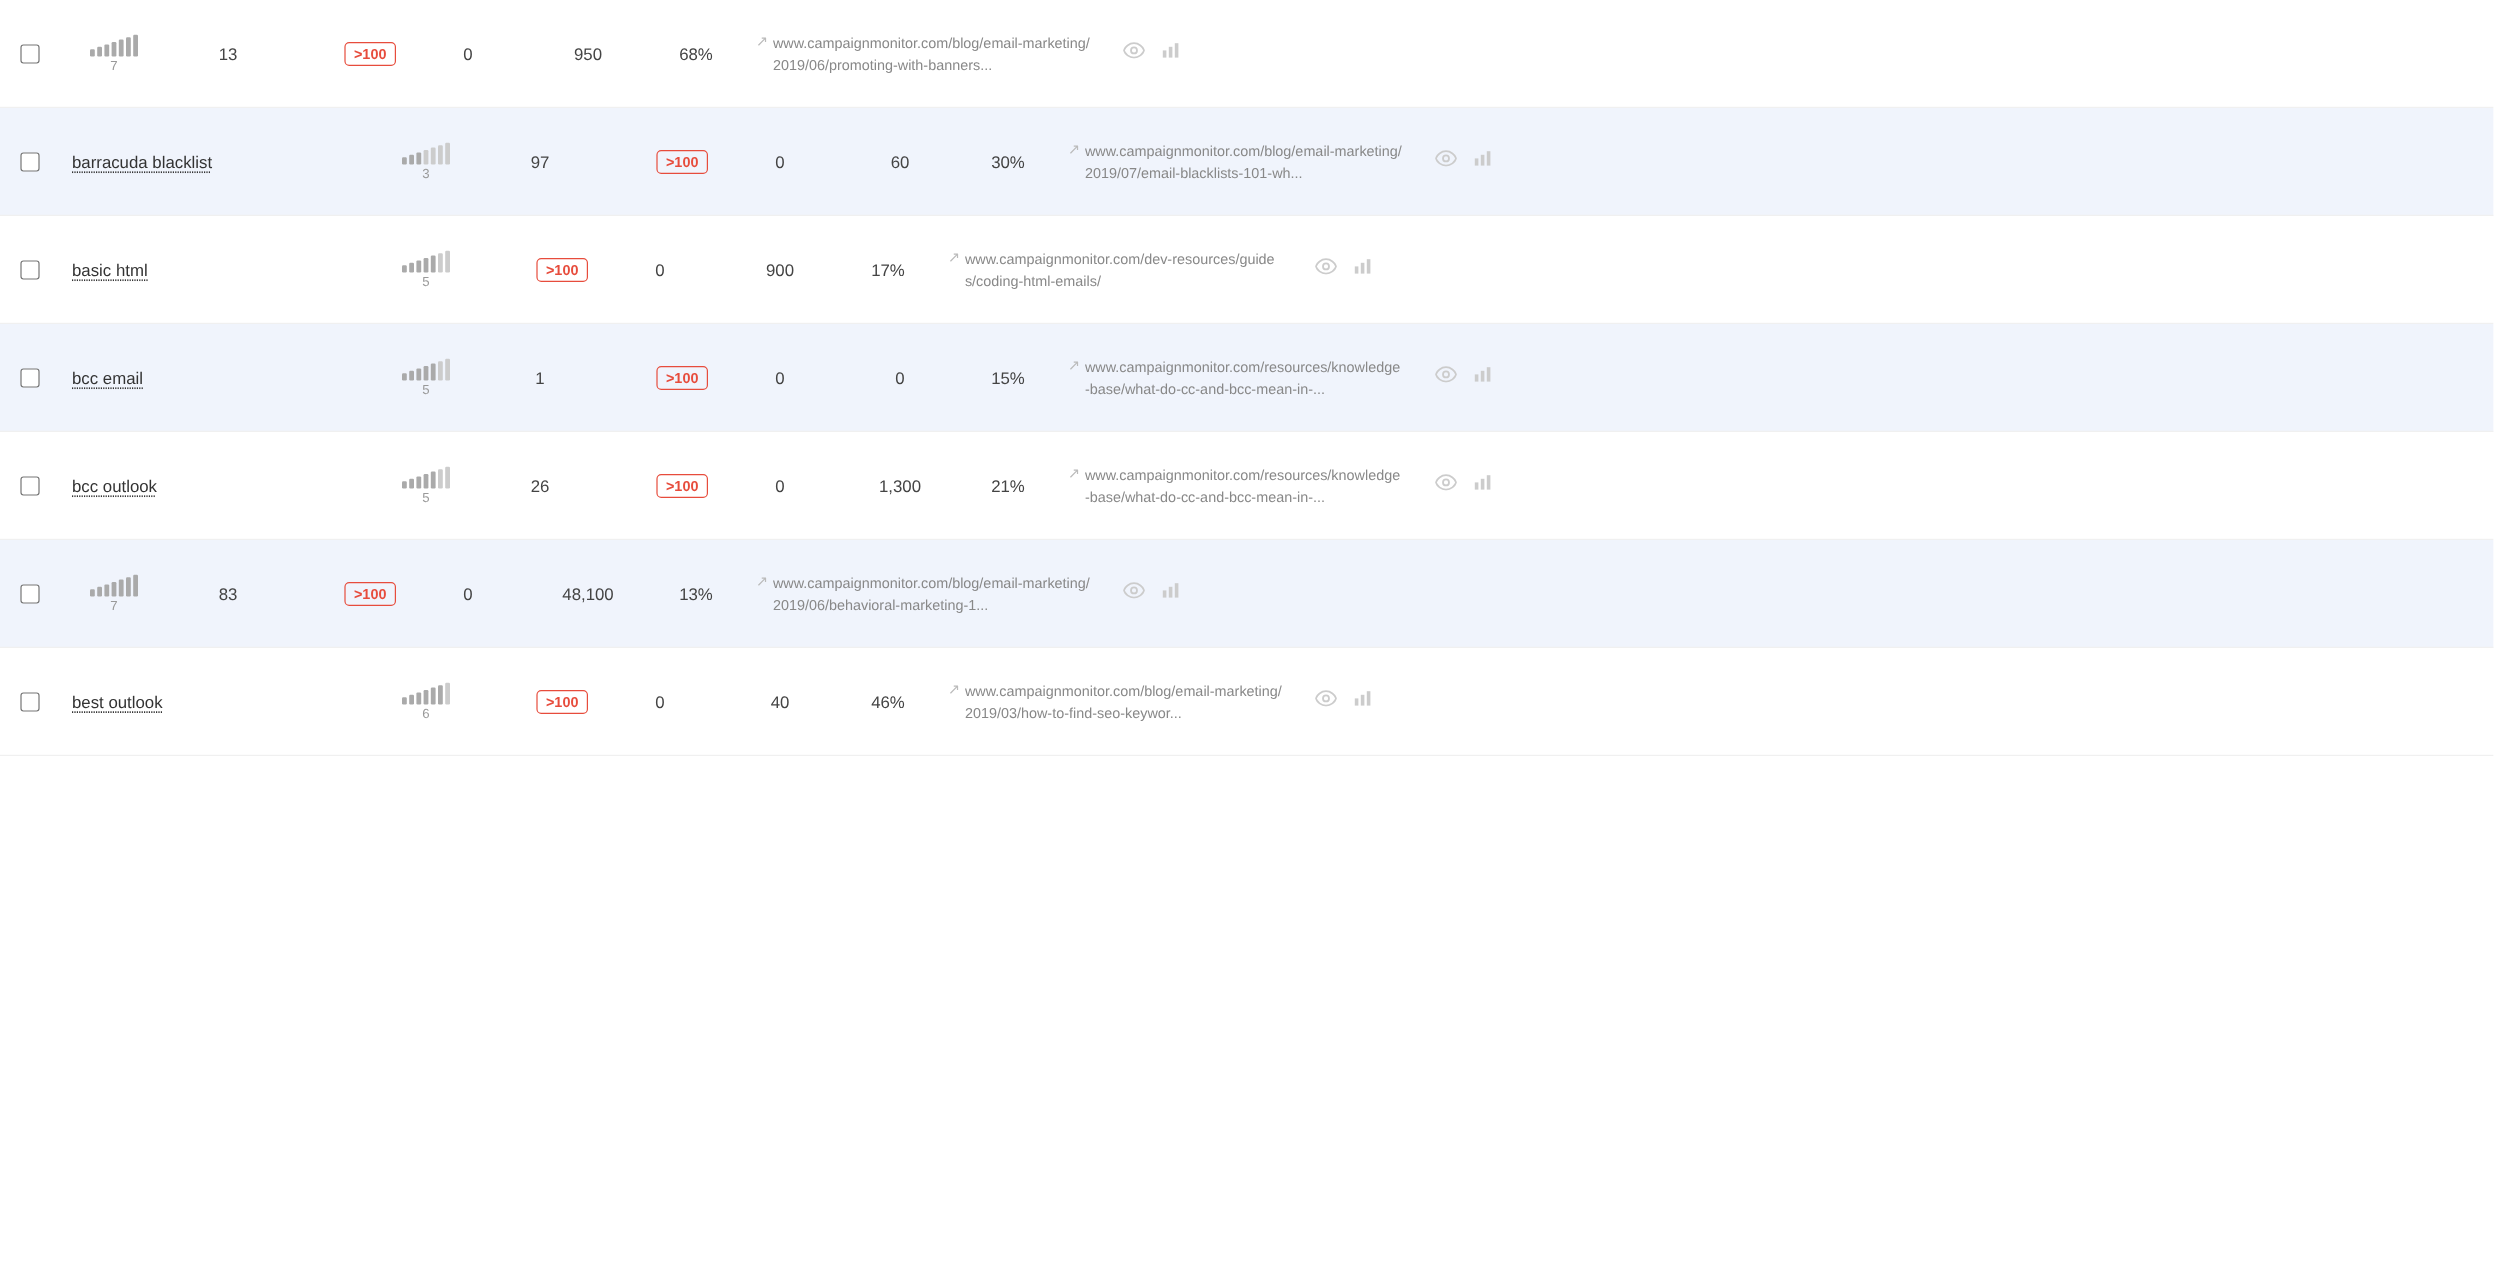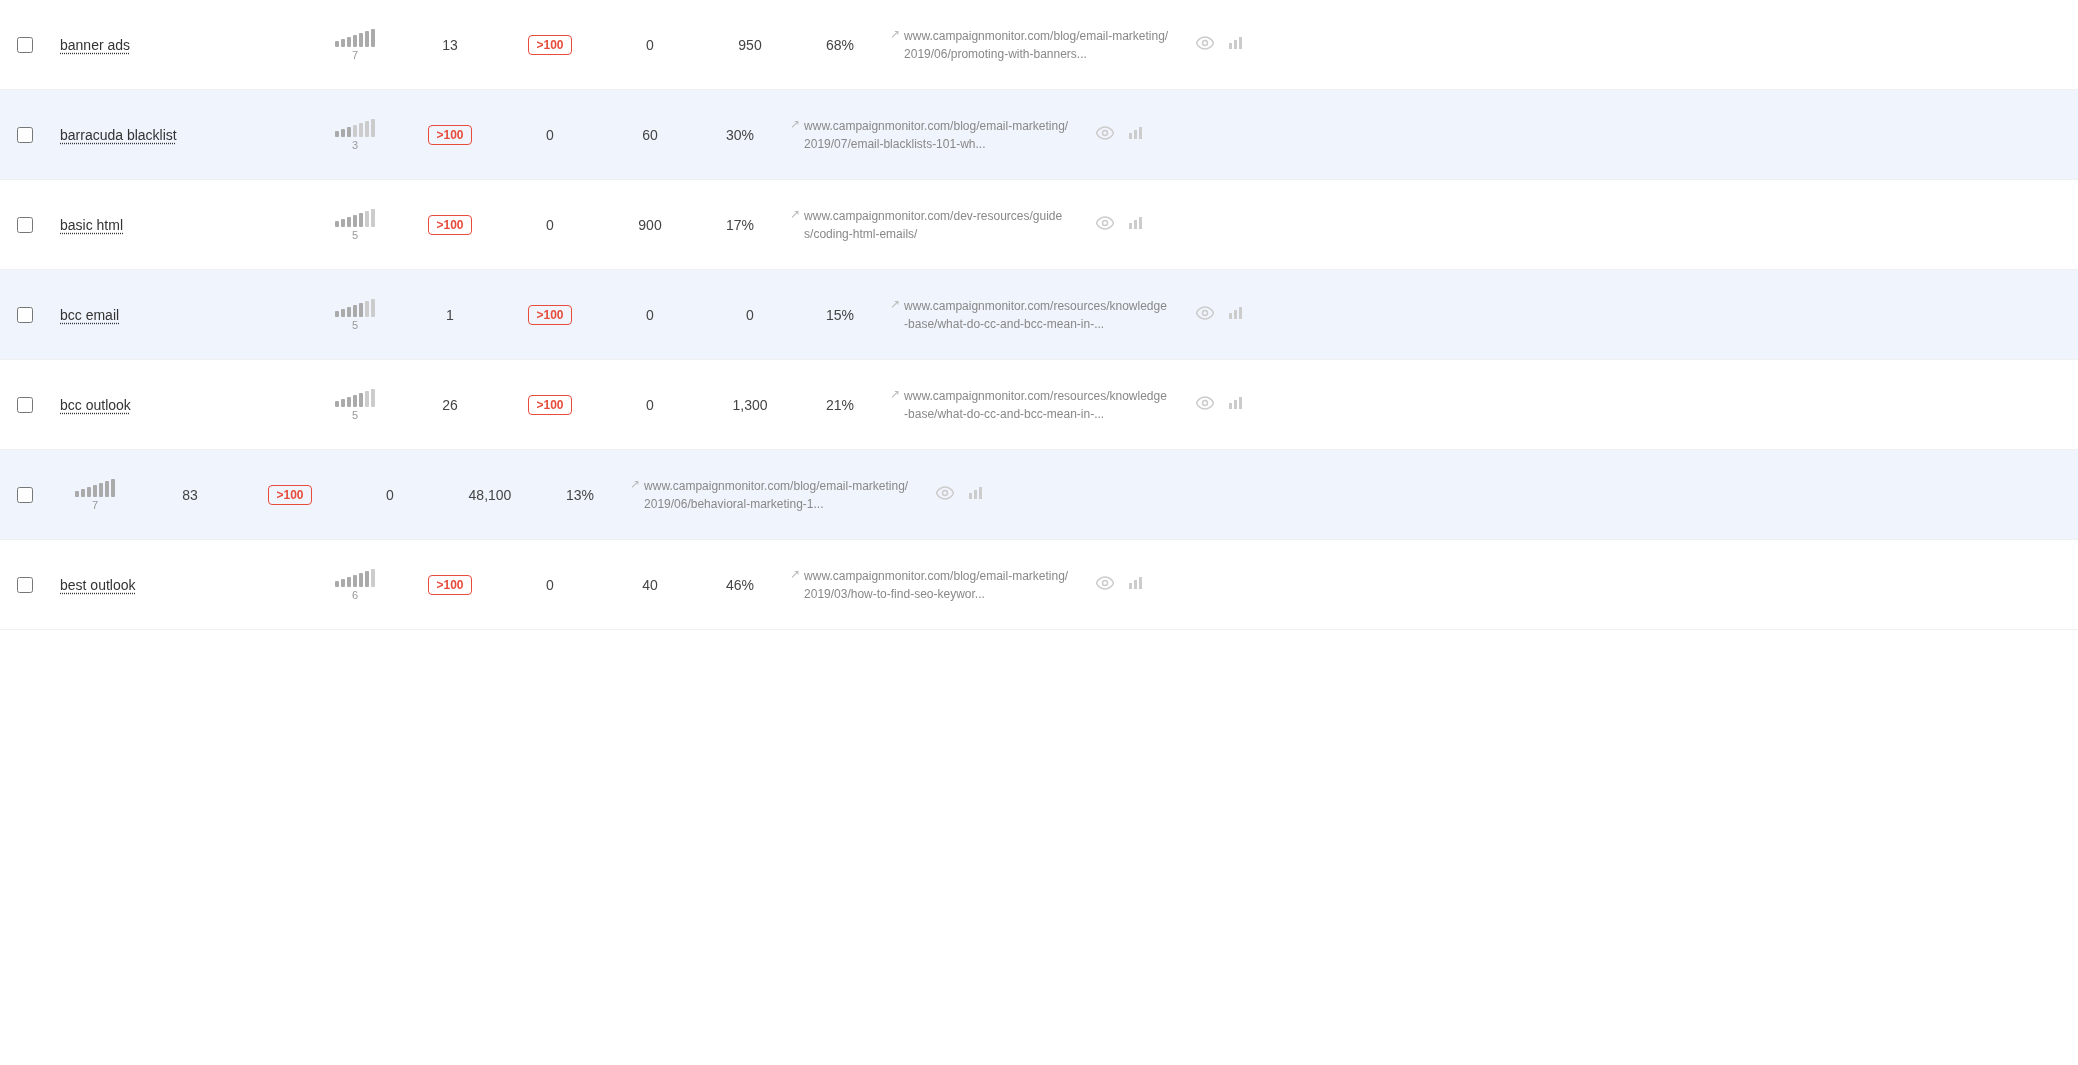--- a/index.html
+++ b/index.html
@@ -69,21 +69,21 @@
       font-size: 11px;
       color: #999;
       margin-top: 2px;
     }
     .cell-volume {
       width: 100px;
       justify-content: center;
     }
     .cell-kd {
       width: 100px;
-      justify-content: center;
+      justify-content: flex-end;
     }
     .kd-badge {
       border: 1.5px solid #e74c3c;
       color: #e74c3c;
       border-radius: 4px;
       padding: 2px 7px;
       font-size: 12px;
       font-weight: 600;
     }
     .cell-cpc {
@@ -143,23 +143,20 @@
     }
   </style>
 </head>
 <body>
 
 <div class="table-container">
 <div class="table-row">
       <div class="cell cell-checkbox">
         <input type="checkbox" style="">
       </div>
-      <div class="cell cell-keyword">
-        <span class="keyword-text">banner ads</span>
-      </div>
       <div class="cell cell-difficulty">
         <div class="difficulty-bars">
           <div class="bar filled" style="height: 6px;"></div>
           <div class="bar filled" style="height: 8px;"></div>
           <div class="bar filled" style="height: 10px;"></div>
           <div class="bar filled" style="height: 12px;"></div>
           <div class="bar filled" style="height: 14px;"></div>
           <div class="bar filled" style="height: 16px;"></div>
           <div class="bar filled" style="height: 18px;"></div>
         </div>
@@ -210,20 +207,23 @@
           <div class="bar filled" style="height: 6px;"></div>
           <div class="bar filled" style="height: 8px;"></div>
           <div class="bar filled" style="height: 10px;"></div>
           <div class="bar" style="height: 12px;"></div>
           <div class="bar" style="height: 14px;"></div>
           <div class="bar" style="height: 16px;"></div>
           <div class="bar" style="height: 18px;"></div>
         </div>
         <div class="diff-num">3</div>
       </div>
+      <div class="cell cell-volume">
+        <span class="num-text">97</span>
+      </div>
       <div class="cell cell-kd">
         <span class="kd-badge">&gt;100</span>
       </div>
       <div class="cell cell-cpc">
         <span class="num-text">0</span>
       </div>
       <div class="cell cell-traffic">
         <span class="num-text">60</span>
       </div>
       <div class="cell cell-serp">

